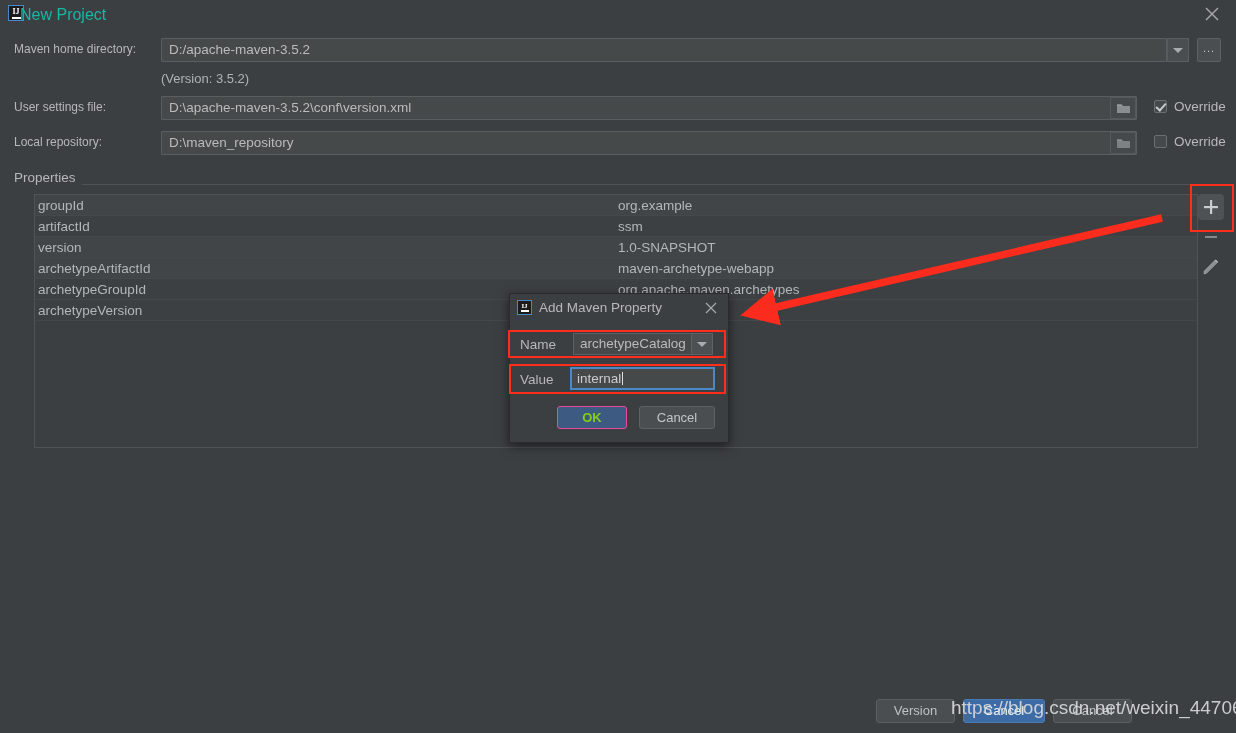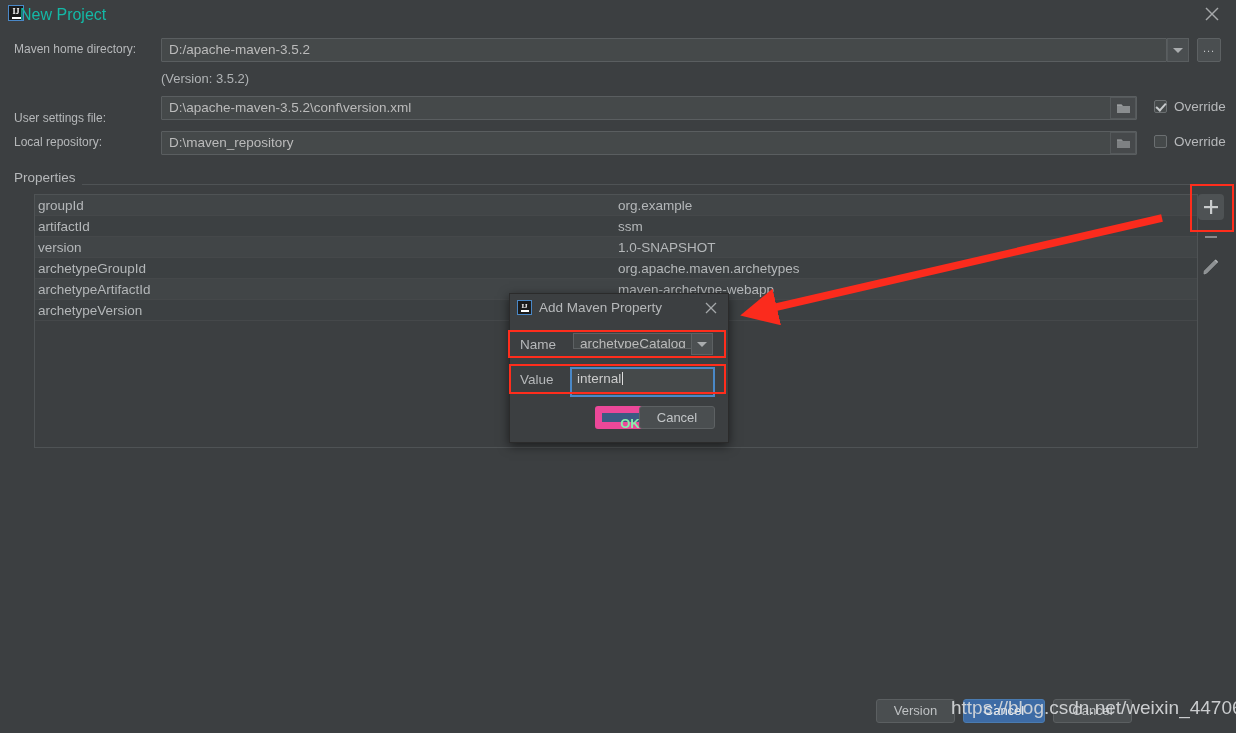--- a/index.html
+++ b/index.html
@@ -289,21 +289,21 @@
     cursor: pointer;
   }
   .modal-row-label {
     position: absolute;
     font-size: 13.5px;
     color: #b6b8ba;
   }
   .modal-combo {
     position: absolute;
     left: 64px; top: 332px;
-    width: 123px; height: 16px;
+    width: 123px; height: 22px;
     background: #45494a;
     border: 1px solid #5d6163;
     box-sizing: border-box;
     line-height: 20px;
     padding-left: 6px;
     font-size: 13.5px;
     color: #bbbbbb;
     white-space: nowrap;
     overflow: hidden;
   }
@@ -320,21 +320,21 @@
     display: block;
     width: 0; height: 0;
     border-left: 5px solid transparent;
     border-right: 5px solid transparent;
     border-top: 5px solid #a9acae;
     margin: 8px auto 0 auto;
   }
   .modal-input {
     position: absolute;
     left: 64px; top: 367px;
-    width: 145px; height: 30px;
+    width: 145px; height: 23px;
     background: #45494a;
     border: 2px solid #4a88c7;
     box-sizing: border-box;
     line-height: 19px;
     padding-left: 5px;
     font-size: 13.5px;
     color: #cccccc;
     white-space: nowrap;
     overflow: hidden;
   }
@@ -351,24 +351,23 @@
     height: 23px;
     border-radius: 3px;
     box-sizing: border-box;
     font-size: 13px;
     text-align: center;
     line-height: 21px;
     cursor: pointer;
   }
   .btn.primary {
     background: #3c5a82;
-    border: 7px solid #ec4899;
-    color: #86efac;
+    border: 1px solid #ec4899;
+    color: #84cc16;
     font-weight: bold;
-    margin-left: 38px;
   }
   .btn.secondary {
     background: #4a4e50;
     border: 1px solid #5d6163;
     color: #c2c5c7;
   }
 
   
   .wiz-btn {
     position: absolute;
@@ -419,21 +418,21 @@
 </div>
 
 <div class="form-label" style="left:14px; top:42px;">Maven home directory:</div>
 <div class="field" style="left:161px; top:38px; width:1006px;">D:/apache-maven-3.5.2</div>
 <div class="combo-arrow-btn" style="left:1167px; top:38px;">
   <i></i>
 </div>
 <div class="browse-btn" style="left:1197px; top:38px;">...</div>
 <div class="version-note">(Version: 3.5.2)</div>
 
-<div class="form-label" style="left:14px; top:100px;margin-top:11px;">User settings file:</div>
+<div class="form-label" style="left:14px; top:100px;">User settings file:</div>
 <div class="field" style="left:161px; top:96px; width:976px;">D:\apache-maven-3.5.2\conf\version.xml</div>
 <div class="folder-btn" style="left:1110px; top:97px;">
   <svg width="15" height="12" viewBox="0 0 15 12">
     <path d="M1 2.5 L5.5 2.5 L6.8 4 L14 4 L14 11 L1 11 Z" fill="#8a8d8f"></path>
     <path d="M1 2.5 L5.5 2.5 L6.8 4 L1 4 Z" fill="#9b9ea0"></path>
   </svg>
 </div>
 <div class="cb-wrap" style="left:1154px; top:99px;">
   <span class="cb-box checked"></span>
   <span class="cb-label">Override</span>
@@ -461,27 +460,27 @@
     <span class="prop-val">org.example</span>
   </div>
   <div class="prop-row base">
     <span class="prop-key">artifactId</span>
     <span class="prop-val">ssm</span>
   </div>
   <div class="prop-row alt">
     <span class="prop-key">version</span>
     <span class="prop-val">1.0-SNAPSHOT</span>
   </div>
+  <div class="prop-row alt">
+    <span class="prop-key">archetypeArtifactId</span>
+    <span class="prop-val">maven-archetype-webapp</span>
+  </div>
   <div class="prop-row base">
     <span class="prop-key">archetypeGroupId</span>
     <span class="prop-val">org.apache.maven.archetypes</span>
-  </div>
-  <div class="prop-row alt">
-    <span class="prop-key">archetypeArtifactId</span>
-    <span class="prop-val">maven-archetype-webapp</span>
   </div>
   <div class="prop-row base">
     <span class="prop-key">archetypeVersion</span>
     <span class="prop-val"></span>
   </div>
 </div>
 
 <div class="side-toolbar">
   <div class="tool-btn add" style="top:0;">
     <svg width="26" height="26" viewBox="0 0 26 26">

